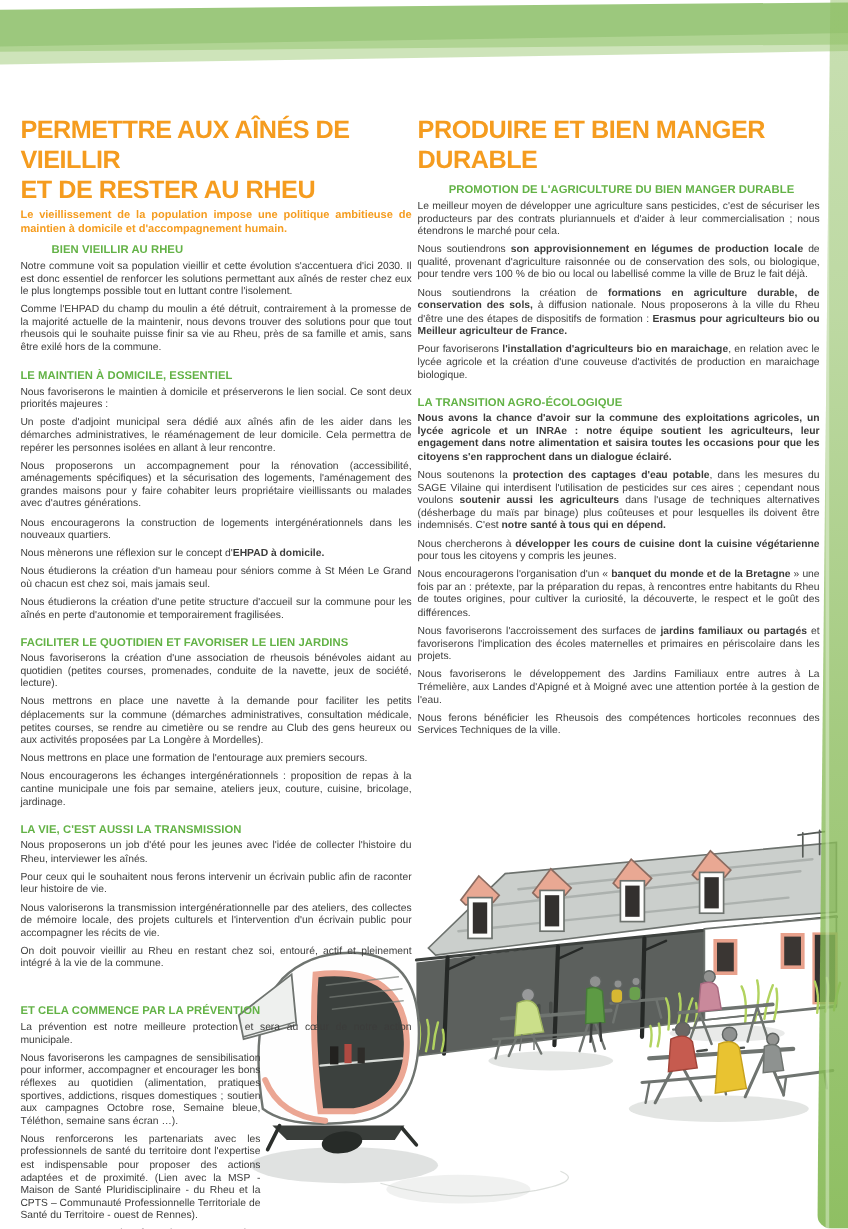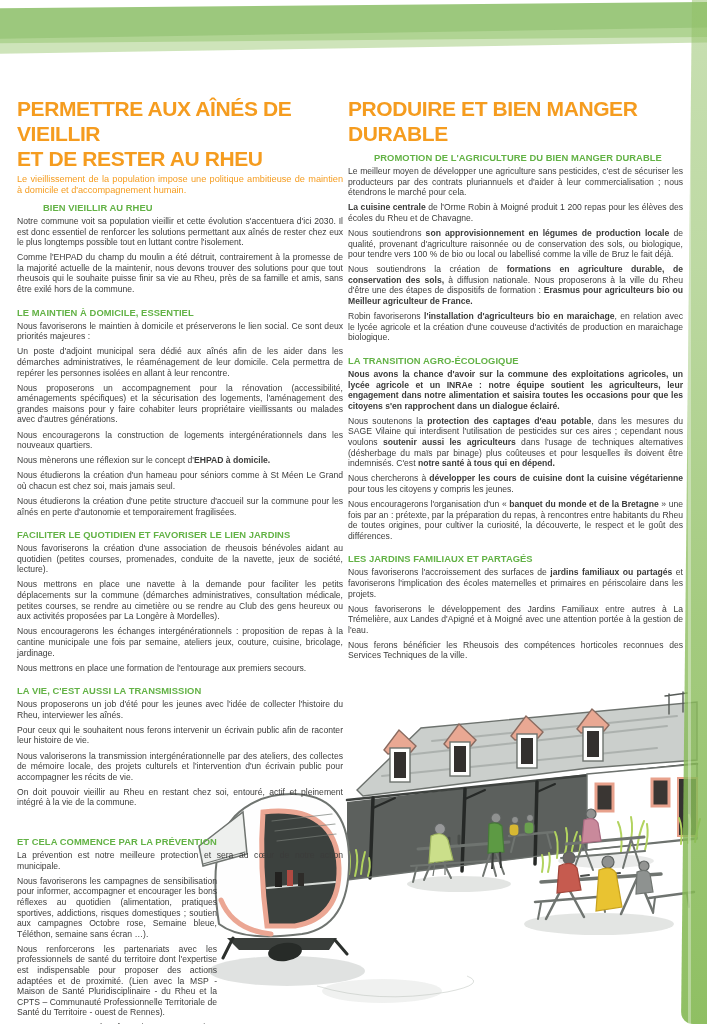--- a/index.html
+++ b/index.html
@@ -12,21 +12,21 @@
   .band-right{position:absolute;top:0;right:0;width:26px;height:1024px;z-index:6;
           background:linear-gradient(180deg,rgba(146,192,102,.5) 0%,rgba(146,192,102,.6) 25%,rgba(139,188,92,.78) 60%,rgba(131,184,82,.9) 100%);
           clip-path:polygon(42% 0,100% 0,100% 100%,0 100%);
           border-bottom-left-radius:12px;}
   .band-right::after{content:"";position:absolute;left:7px;top:0;width:3px;height:100%;
           background:rgba(255,255,255,.35);}
   .col{position:absolute;top:60px;z-index:3;margin-top:36px;}
   .col-left{left:17px;width:326px;}
   .col-right{left:348px;width:335px;}
   .title{color:#f59c1f;font-weight:700;font-size:21px;line-height:25px;letter-spacing:-.4px;}
-  .lead{margin:3px 0 0;color:#f59c1f;font-weight:400;font-size:9.2px;line-height:11px;text-align:justify;}
+  .lead{margin:3px 0 0;color:#f59c1f;font-weight:700;font-size:9.2px;line-height:11px;text-align:justify;}
   .subhead{color:#63b246;font-size:9.4px;line-height:11px;font-weight:700;margin:12px 0 3px;letter-spacing:.05px;}
   .mt-sm{margin-top:6px;padding-left:26px;}
   .mt-lg{margin-top:28px;}
   p.body{color:#3c3c3b;font-size:8.6px;line-height:10.6px;margin:0 0 4.5px;text-align:justify;}
   .b{font-weight:700;}
   .p-orange{color:#f59c1f;font-weight:700;}
   .gap-top{margin-top:16px;}
   .illu-spacer{float:right;width:120px;height:165px;margin:20px 0 0 6px;}
   .illu{position:absolute;left:197px;top:686px;width:507px;height:339px;z-index:2;pointer-events:none;}
 </style>
@@ -53,22 +53,22 @@
   <p class="body gap-top"><span>Un poste d'adjoint municipal sera dédié aux aînés afin de les aider dans les démarches administratives, le réaménagement de leur domicile. Cela permettra de repérer les personnes isolées en allant à leur rencontre.</span></p>
   <p class="body"><span>Nous proposerons un accompagnement pour la rénovation (accessibilité, aménagements spécifiques) et la sécurisation des logements, l'aménagement des grandes maisons pour y faire cohabiter leurs propriétaire vieillissants ou malades avec d'autres générations.</span></p>
   <p class="body"><span>Nous encouragerons la construction de logements intergénérationnels dans les nouveaux quartiers.</span></p>
   <p class="body"><span>Nous mènerons une réflexion sur le concept d'</span><span class="b">EHPAD à domicile.</span></p>
   <p class="body"><span>Nous étudierons la création d'un hameau pour séniors comme à St Méen Le Grand où chacun est chez soi, mais jamais seul.</span></p>
   <p class="body"><span>Nous étudierons la création d'une petite structure d'accueil sur la commune pour les aînés en perte d'autonomie et temporairement fragilisées.</span></p>
 
   <div class="subhead">FACILITER LE QUOTIDIEN ET FAVORISER LE LIEN JARDINS</div>
   <p class="body"><span>Nous favoriserons la création d'une association de rheusois bénévoles aidant au quotidien (petites courses, promenades, conduite de la navette, jeux de société, lecture).</span></p>
   <p class="body"><span>Nous mettrons en place une navette à la demande pour faciliter les petits déplacements sur la commune (démarches administratives, consultation médicale, petites courses, se rendre au cimetière ou se rendre au Club des gens heureux ou aux activités proposées par La Longère à Mordelles).</span></p>
+  <p class="body"><span>Nous mettrons en place une formation de l'entourage aux premiers secours.</span></p>
   <p class="body"><span>Nous encouragerons les échanges intergénérationnels : proposition de repas à la cantine municipale une fois par semaine, ateliers jeux, couture, cuisine, bricolage, jardinage.</span></p>
-  <p class="body"><span>Nous mettrons en place une formation de l'entourage aux premiers secours.</span></p>
 
   <div class="subhead">LA VIE, C'EST AUSSI LA TRANSMISSION</div>
   <p class="body"><span>Nous proposerons un job d'été pour les jeunes avec l'idée de collecter l'histoire du Rheu, interviewer les aînés.</span></p>
   <p class="body"><span>Pour ceux qui le souhaitent nous ferons intervenir un écrivain public afin de raconter leur histoire de vie.</span></p>
   <p class="body"><span>Nous valoriserons la transmission intergénérationnelle par des ateliers, des collectes de mémoire locale, des projets culturels et l'intervention d'un écrivain public pour accompagner les récits de vie.</span></p>
   <p class="body"><span>On doit pouvoir vieillir au Rheu en restant chez soi, entouré, actif et pleinement intégré à la vie de la commune.</span></p>
 
   <div class="subhead mt-lg">ET CELA COMMENCE PAR LA PRÉVENTION</div>
   <p class="body"><span>La prévention est notre meilleure protection et sera au cœur de notre action municipale.</span></p>
   <p class="body"><span class="illu-spacer"></span><span>Nous favoriserons les campagnes de sensibilisation pour informer, accompagner et encourager les bons réflexes au quotidien (alimentation, pratiques sportives, addictions, risques domestiques ; soutien aux campagnes Octobre rose, Semaine bleue, Téléthon, semaine sans écran …).</span></p>
@@ -77,32 +77,30 @@
 </div>
 
 <div class="col col-right">
   <div class="title">
     <div>PRODUIRE ET BIEN MANGER</div>
     <div>DURABLE</div>
   </div>
 
   <div class="subhead mt-sm">PROMOTION DE L'AGRICULTURE DU BIEN MANGER DURABLE</div>
   <p class="body"><span>Le meilleur moyen de développer une agriculture sans pesticides, c'est de sécuriser les producteurs par des contrats pluriannuels et d'aider à leur commercialisation ; nous étendrons le marché pour cela.</span></p>
-  <p class="body"><span class="b">La cuisine centrale</span><span> de l'Orme Robin à Moigné produit 1 200 repas pour les élèves des écoles du Rheu et de Chavagne.</span></p>
   <p class="body"><span>Nous soutiendrons </span><span class="b">son approvisionnement en légumes de production locale</span><span> de qualité, provenant d'agriculture raisonnée ou de conservation des sols, ou biologique, pour tendre vers 100 % de bio ou local ou labellisé comme la ville de Bruz le fait déjà.</span></p>
   <p class="body"><span>Nous soutiendrons la création de </span><span class="b">formations en agriculture durable, de conservation des sols,</span><span> à diffusion nationale. Nous proposerons à la ville du Rheu d'être une des étapes de dispositifs de formation : </span><span class="b">Erasmus pour agriculteurs bio ou Meilleur agriculteur de France.</span></p>
-  <p class="body"><span>Robin favoriserons </span><span class="b">l'installation d'agriculteurs bio en maraichage</span><span>, en relation avec le lycée agricole et la création d'une couveuse d'activités de production en maraichage biologique.</span></p>
+  <p class="body"><span>Pour favoriserons </span><span class="b">l'installation d'agriculteurs bio en maraichage</span><span>, en relation avec le lycée agricole et la création d'une couveuse d'activités de production en maraichage biologique.</span></p>
 
   <div class="subhead">LA TRANSITION AGRO-ÉCOLOGIQUE</div>
   <p class="body p-orange"><span>Nous avons la chance d'avoir sur la commune des exploitations agricoles, un lycée agricole et un INRAe : notre équipe soutient les agriculteurs, leur engagement dans notre alimentation et saisira toutes les occasions pour que les citoyens s'en rapprochent dans un dialogue éclairé.</span></p>
   <p class="body"><span>Nous soutenons la </span><span class="b">protection des captages d'eau potable</span><span>, dans les mesures du SAGE Vilaine qui interdisent l'utilisation de pesticides sur ces aires ; cependant nous voulons </span><span class="b">soutenir aussi les agriculteurs</span><span> dans l'usage de techniques alternatives (désherbage du maïs par binage) plus coûteuses et pour lesquelles ils doivent être indemnisés. C'est </span><span class="b">notre santé à tous qui en dépend.</span></p>
   <p class="body"><span>Nous chercherons à </span><span class="b">développer les cours de cuisine dont la cuisine végétarienne</span><span> pour tous les citoyens y compris les jeunes.</span></p>
   <p class="body"><span>Nous encouragerons l'organisation d'un « </span><span class="b">banquet du monde et de la Bretagne</span><span> » une fois par an : prétexte, par la préparation du repas, à rencontres entre habitants du Rheu de toutes origines, pour cultiver la curiosité, la découverte, le respect et le goût des différences.</span></p>
 
-  <div class="subhead">LES JARDINS FAMILIAUX ET PARTAGÉS</div>
   <p class="body"><span>Nous favoriserons l'accroissement des surfaces de </span><span class="b">jardins familiaux ou partagés</span><span> et favoriserons l'implication des écoles maternelles et primaires en périscolaire dans les projets.</span></p>
   <p class="body"><span>Nous favoriserons le développement des Jardins Familiaux entre autres à La Trémelière, aux Landes d'Apigné et à Moigné avec une attention portée à la gestion de l'eau.</span></p>
   <p class="body"><span>Nous ferons bénéficier les Rheusois des compétences horticoles reconnues des Services Techniques de la ville.</span></p>
 </div>
 
 <svg class="illu" viewBox="0 0 507 339" xmlns="http://www.w3.org/2000/svg">
 
   <g fill="#99a09a" stroke="none">
     <ellipse cx="262" cy="198" rx="52" ry="8" opacity=".28"></ellipse>
     <ellipse cx="409" cy="175" rx="48" ry="7" opacity=".22"></ellipse>

